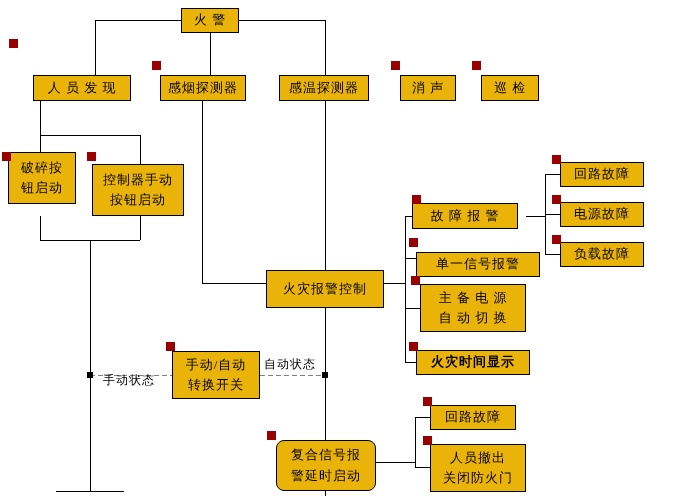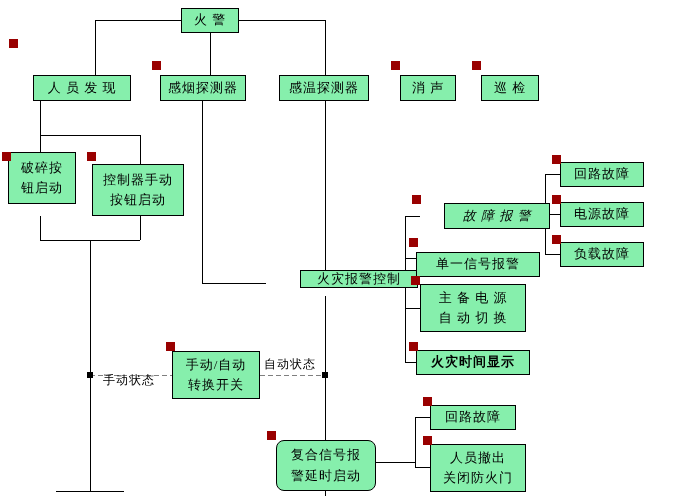--- a/index.html
+++ b/index.html
@@ -3,21 +3,21 @@
 <meta charset="utf-8">
 <style>
   html,body{margin:0;padding:0;background:#ffffff;}
   body{font-family:"Liberation Serif","DejaVu Serif",serif;}
   .canvas{position:relative;width:680px;height:496px;background:var(--background,#fff);overflow:hidden;}
   .wires{position:absolute;left:0;top:0;width:680px;height:496px;}
   .wires line{stroke:var(--line,#000);stroke-width:1;}
   .wires line.dashed{stroke:var(--dashed,#7f7f7f);stroke-dasharray:5 3;}
   .wires circle{fill:var(--line,#000);}
   .node{position:absolute;box-sizing:border-box;display:flex;flex-direction:column;align-items:center;justify-content:center;
-        background:#86efac;border:1px solid var(--border,#000);color:#000;font-size:13px;line-height:1.55;
+        background:#eab308;border:1px solid var(--border,#000);color:#000;font-size:13px;line-height:1.55;
         text-align:right;white-space:nowrap;letter-spacing:1px;z-index:2;}
   .marker{position:absolute;width:9px;height:9px;background:var(--marker,#990000);z-index:3;}
   .state-label{position:absolute;font-size:12px;color:#000;white-space:nowrap;z-index:2;letter-spacing:1px;}
 </style>
 </head>
 <body>
 
 <div class="canvas">
 
   <svg class="wires" viewBox="0 0 680 496" shape-rendering="crispEdges">
@@ -91,22 +91,22 @@
 
   <div class="node" style="left:8px;top:152px;width:68px;height:52px;">
     <span>破碎按</span>
     <span>钮启动</span>
   </div>
   <div class="node" style="left:92px;top:164px;width:92px;height:52px;">
     <span>控制器手动</span>
     <span>按钮启动</span>
   </div>
 
-  <div class="node" style="left:266px;top:270px;width:118px;height:18px;margin-left:34px;">火灾报警控制</div>
-  <div class="node" style="left:444px;top:203px;width:106px;height:26px;font-style:italic;">故 障 报 警</div>
+  <div class="node" style="left:266px;top:270px;width:118px;height:38px;">火灾报警控制</div>
+  <div class="node" style="left:412px;top:203px;width:106px;height:26px;">故 障 报 警</div>
   <div class="node" style="left:560px;top:162px;width:84px;height:25px;">回路故障</div>
   <div class="node" style="left:560px;top:202px;width:84px;height:25px;">电源故障</div>
   <div class="node" style="left:560px;top:242px;width:84px;height:25px;">负载故障</div>
   <div class="node" style="left:416px;top:252px;width:124px;height:25px;">单一信号报警</div>
 
   <div class="node" style="left:420px;top:284px;width:106px;height:48px;">
     <span>主 备 电 源</span>
     <span>自 动 切 换</span>
   </div>
 

